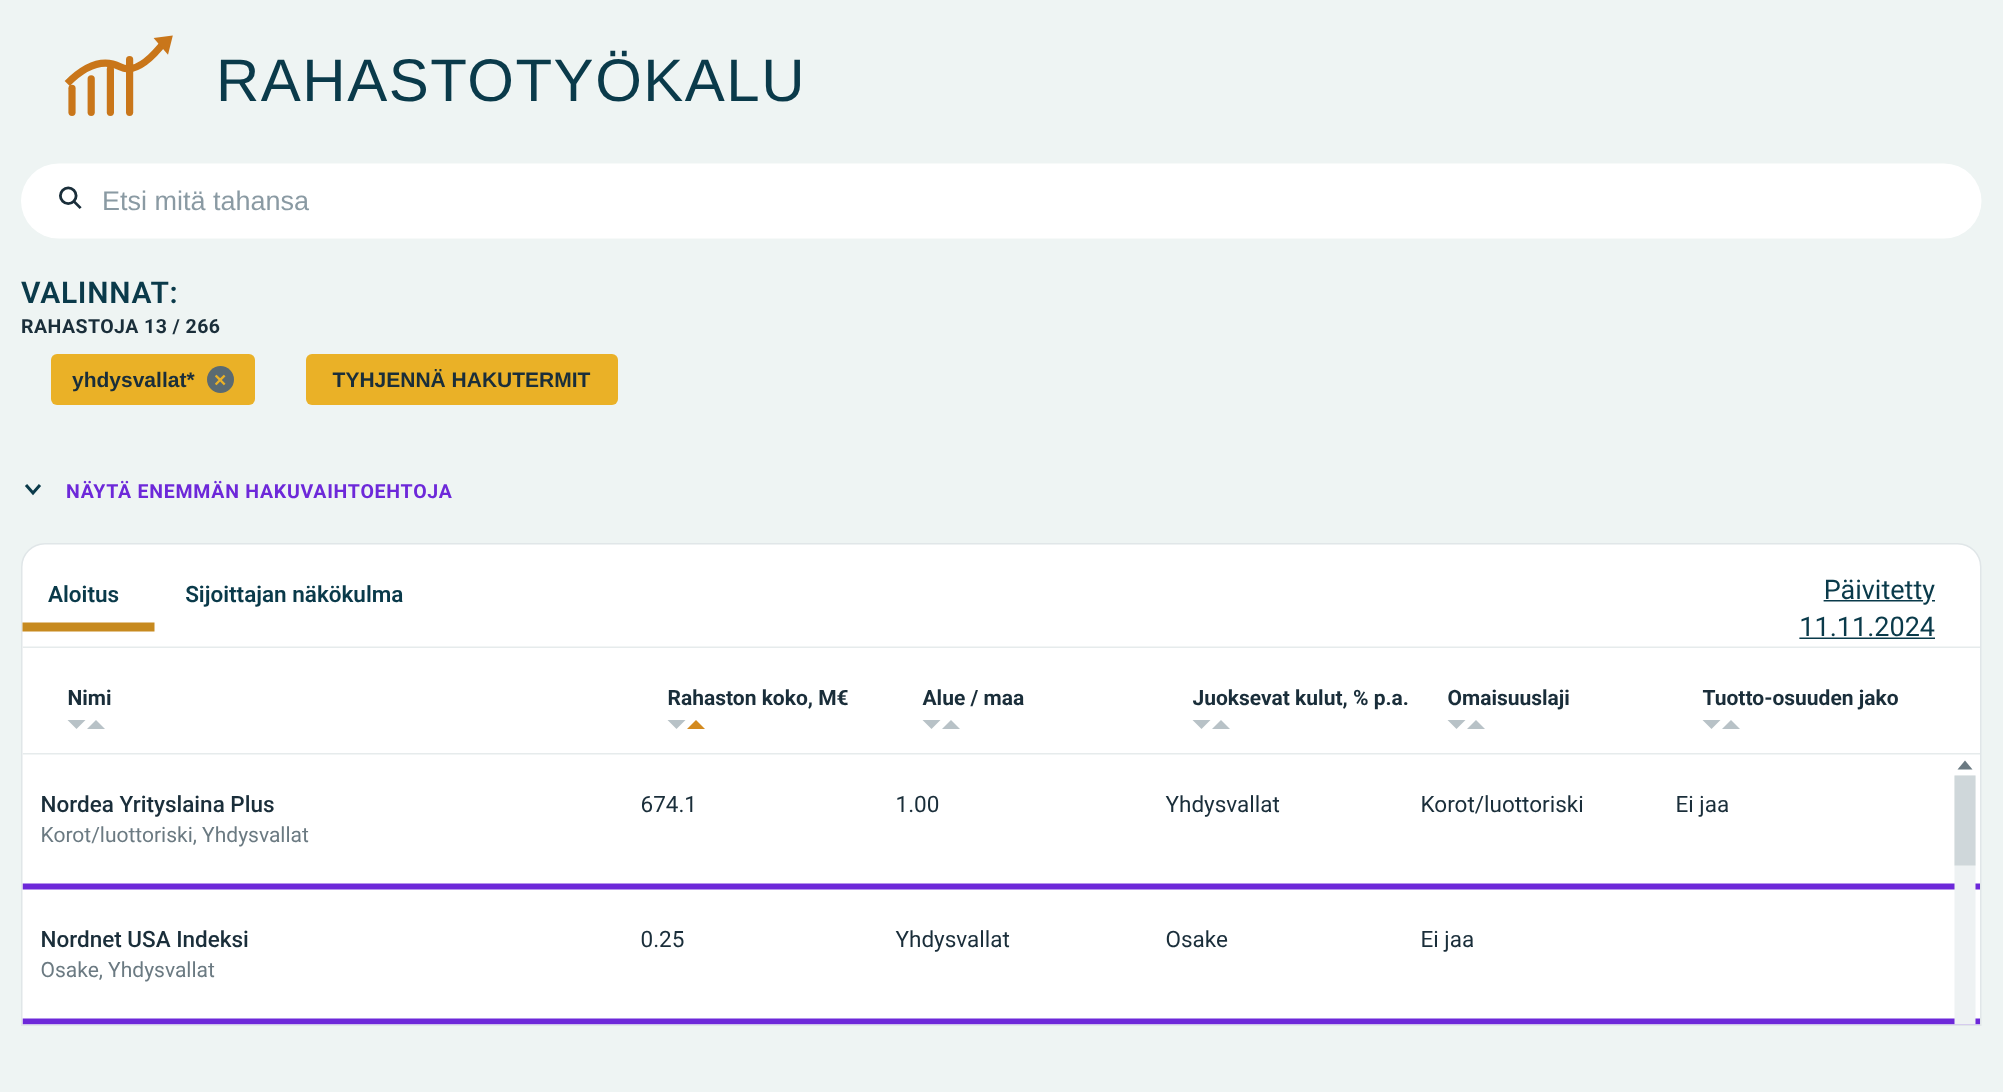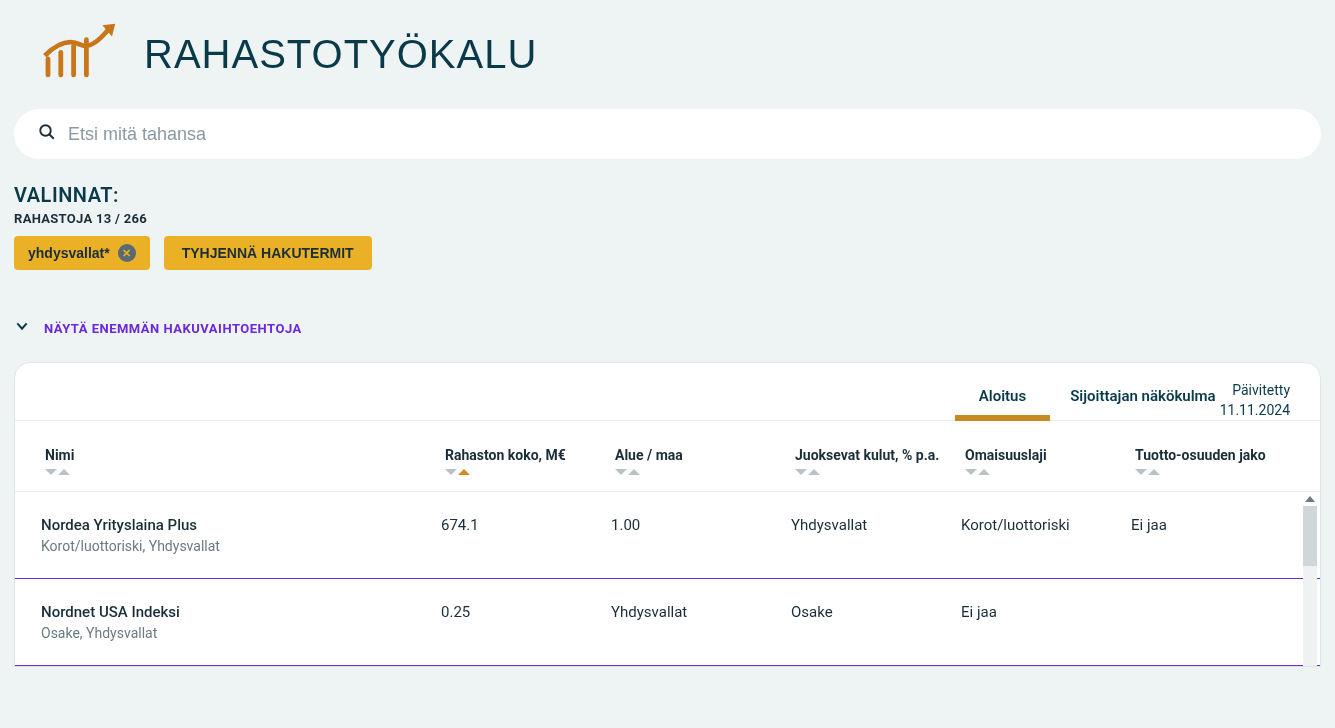--- a/index.html
+++ b/index.html
@@ -64,20 +64,21 @@
     color: #1a2e3a;
     border-radius: 4px;
     padding: 8px 14px;
     font-size: 14px;
     font-weight: 600;
     display: inline-flex;
     align-items: center;
     gap: 8px;
     cursor: pointer;
     border: none;
+    margin-left: 20px;
   }
   .chip-remove {
     background: #5a6a72;
     border-radius: 50%;
     width: 18px;
     height: 18px;
     display: inline-flex;
     align-items: center;
     justify-content: center;
     color: #eab127;
@@ -101,21 +102,21 @@
   }
   .card {
     margin: 24px 14px 0 14px;
     background: #fff;
     border-radius: 16px 16px 0 0;
     overflow: hidden;
     border: 1px solid #e0e6e8;
   }
   .tabs-row {
     display: flex;
-    justify-content: flex-end;
+    justify-content: space-between;
     align-items: flex-start;
     padding: 18px 30px 0 13px;
   }
   .tabs { display: flex; gap: 36px; }
   .tab {
     font-size: 15px;
     font-weight: 600;
     color: #0a3a4a;
     padding: 6px 4px 14px 4px;
     cursor: pointer;
@@ -125,23 +126,24 @@
     content: "";
     position: absolute;
     left: -20px;
     right: -20px;
     bottom: -2px;
     height: 6px;
     background: #c78a1f;
   }
   .updated {
     text-align: right;
-    font-size: 14px;
+    font-size: 18px;
     color: #0a3a4a;
     line-height: 1.4;
+    text-decoration: underline;
   }
   .table-head {
     display: grid;
     grid-template-columns: 400px 170px 180px 170px 170px 1fr;
     padding: 26px 30px 16px 30px;
     border-top: 1px solid #e6ebec;
   }
   .col-head {
     font-size: 14px;
     font-weight: 700;
@@ -154,22 +156,22 @@
     border-right: 6px solid transparent;
   }
   .tri.down { border-top: 6px solid #b8c2c7; }
   .tri.up { border-bottom: 6px solid #b8c2c7; margin-left: 1px; }
   .tri.up.active { border-bottom-color: #d38a1f; }
   .divider { border-top: 1px solid #e6ebec; }
   .rows-wrap { position: relative; }
   .row {
     display: grid;
     grid-template-columns: 400px 170px 180px 170px 170px 1fr;
-    padding: 24px 26px;
-    border-bottom: 1px solid #6d28d9;
+    padding: 24px 12px;
+    border-bottom: 4px solid #6d28d9;
   }
   .cell { font-size: 15px; color: #1a2e3a; }
   .fund-name { font-weight: 500; }
   .fund-sub { font-size: 14px; color: #6b7a82; margin-top: 4px; }
   .scrollbar {
     position: absolute;
     right: 2px;
     top: 0;
     width: 16px;
     height: 100%;

